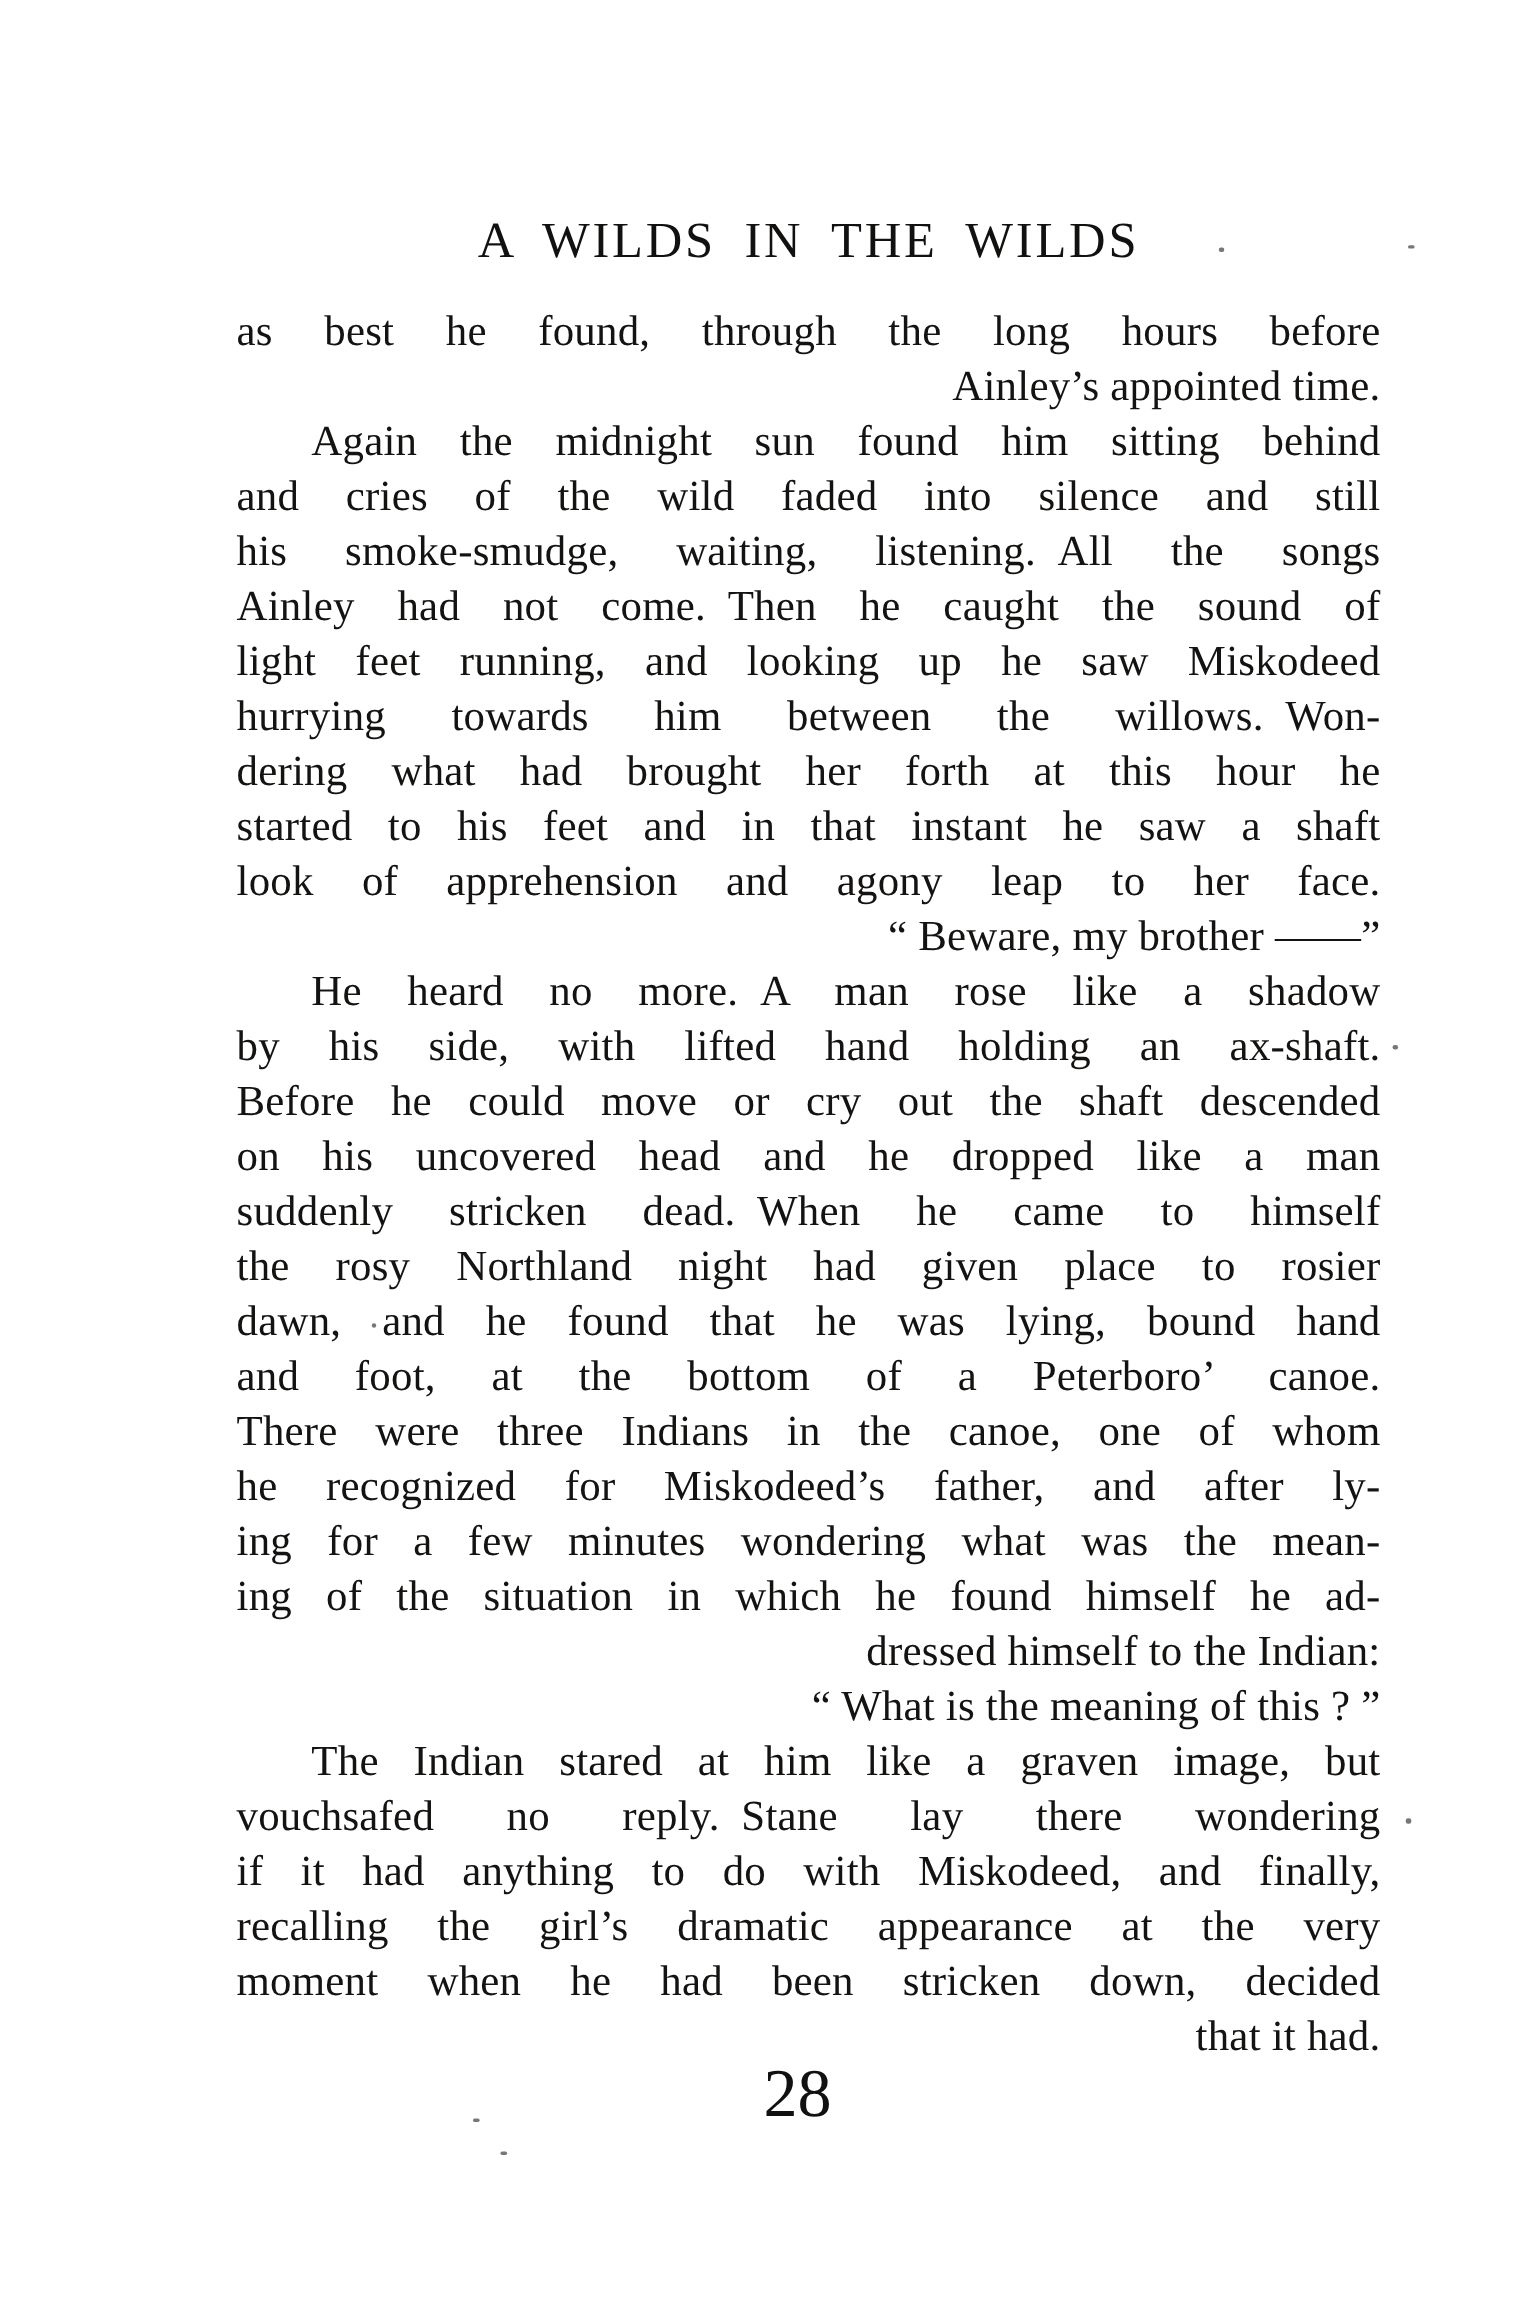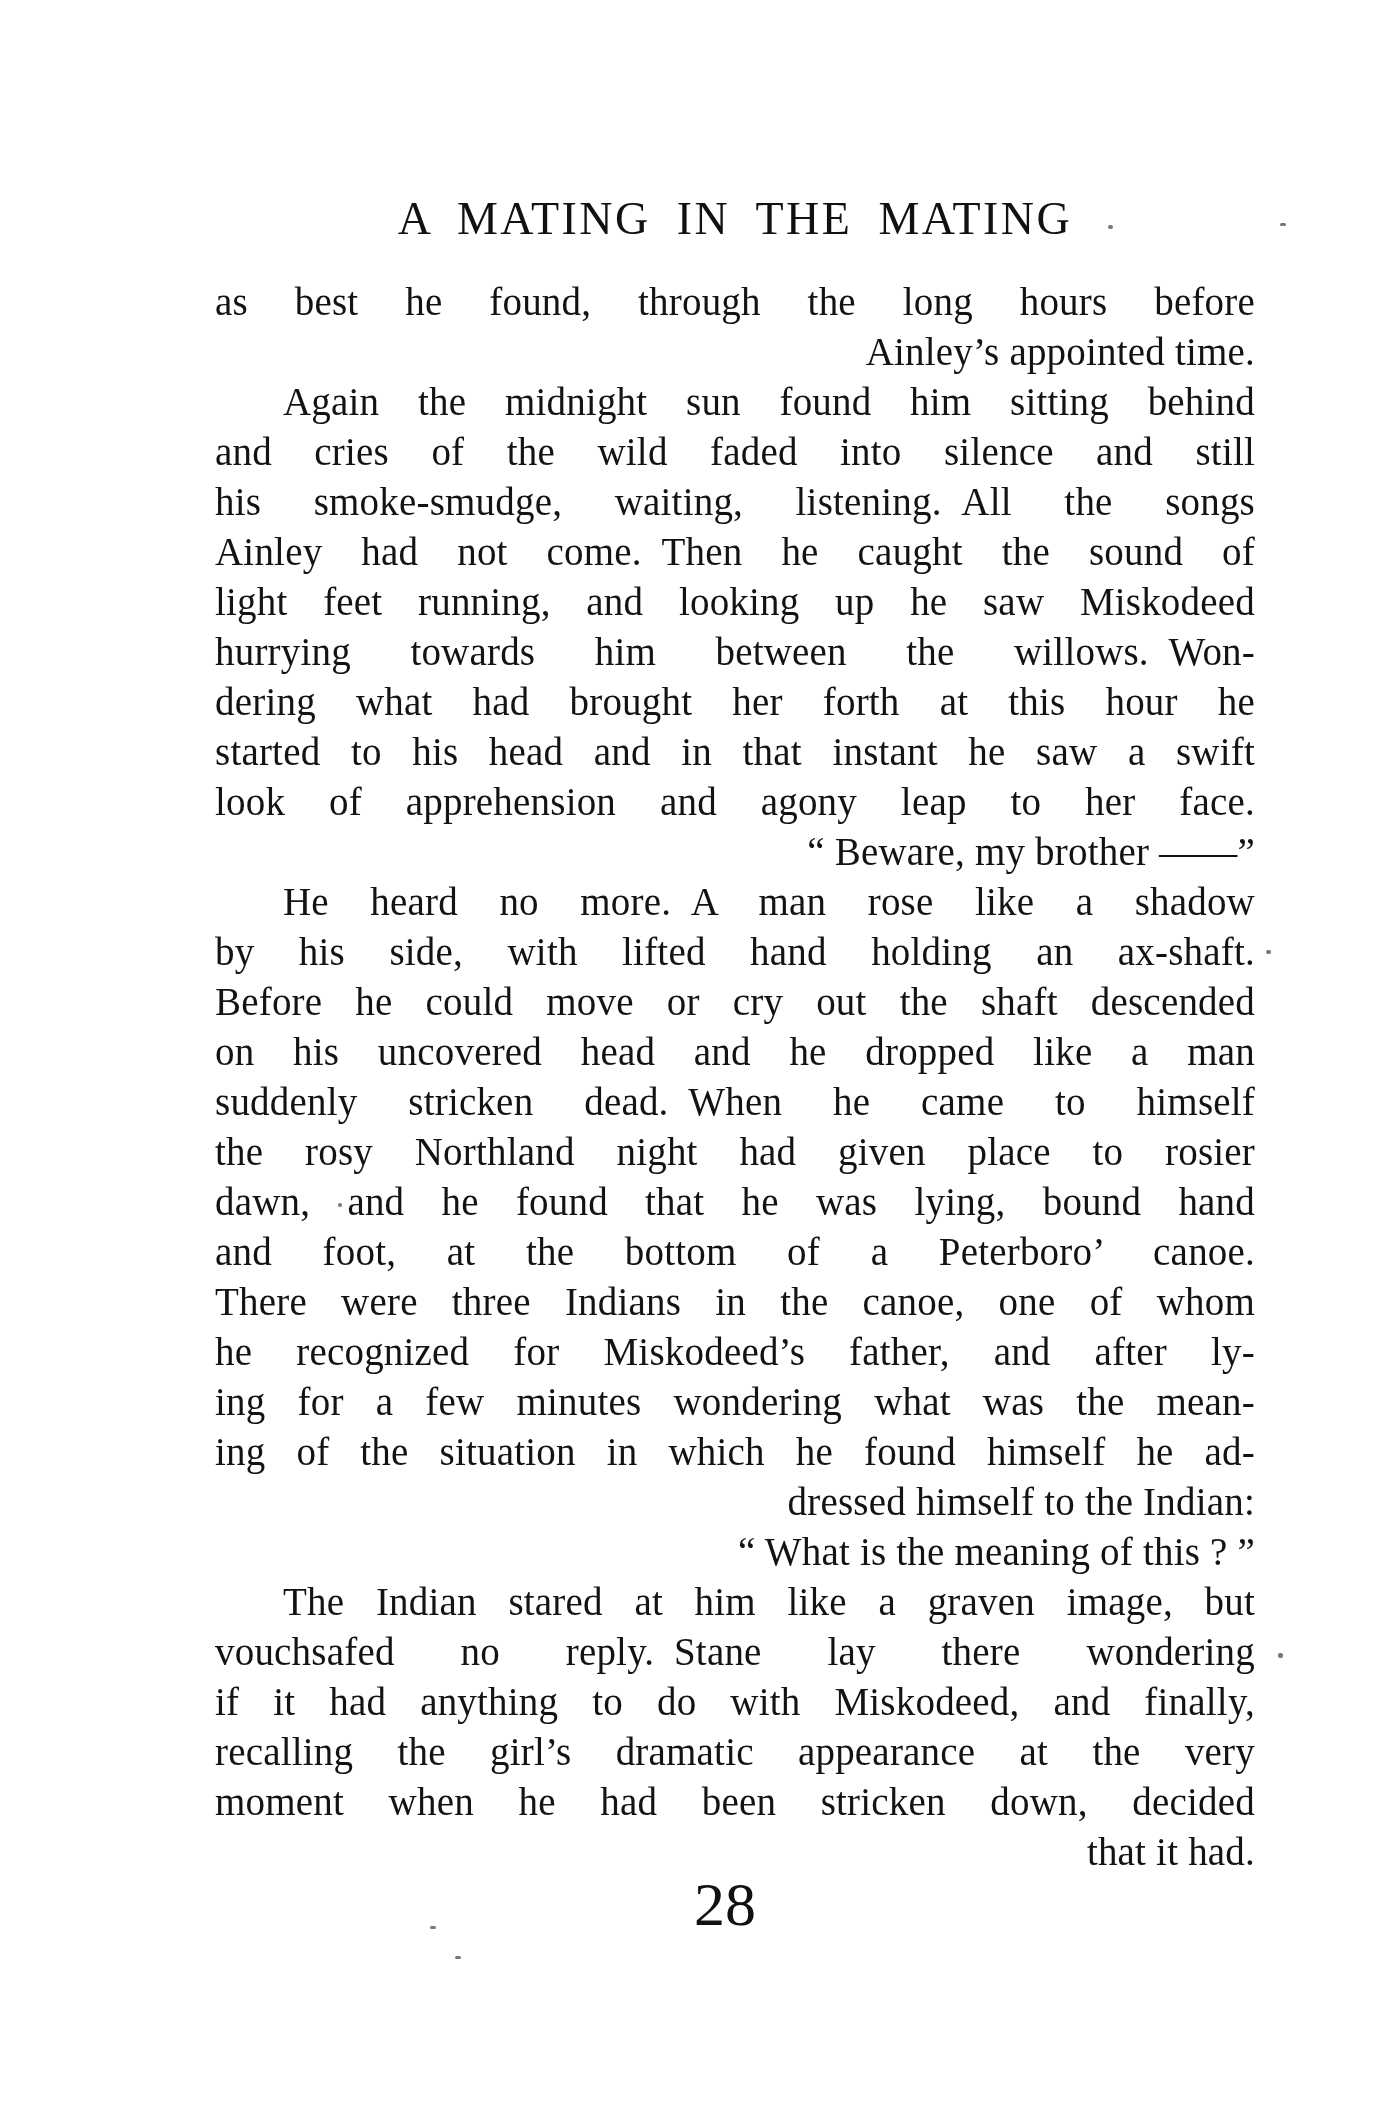--- a/index.html
+++ b/index.html
@@ -64,33 +64,33 @@
     position: absolute;
     background: #4a4a4a;
     border-radius: 2px;
     opacity: 0.75;
   }
 </style>
 </head>
 <body>
 
 <div class="page">
-  <h1 class="title">A MATING IN THE MATING</h1>
+  <h1 class="title">A WILDS IN THE WILDS</h1>
 
   <div class="body-text" id="body-lines">
       <div class="line j">as best he found, through the long hours before</div>
       <div class="line">Ainley’s appointed time.</div>
       <div class="line j ind">Again the midnight sun found him sitting behind</div>
       <div class="line j">and cries of the wild faded into silence and still</div>
       <div class="line j">his smoke-smudge, waiting, listening. All the songs</div>
       <div class="line j">Ainley had not come. Then he caught the sound of</div>
       <div class="line j">light feet running, and looking up he saw Miskodeed</div>
       <div class="line j">hurrying towards him between the willows. Won-</div>
       <div class="line j">dering what had brought her forth at this hour he</div>
-      <div class="line j">started to his head and in that instant he saw a swift</div>
+      <div class="line j">started to his feet and in that instant he saw a shaft</div>
       <div class="line j">look of apprehension and agony leap to her face.</div>
       <div class="line hang">“ Beware, my brother ——”</div>
       <div class="line j ind">He heard no more. A man rose like a shadow</div>
       <div class="line j">by his side, with lifted hand holding an ax-shaft.</div>
       <div class="line j">Before he could move or cry out the shaft descended</div>
       <div class="line j">on his uncovered head and he dropped like a man</div>
       <div class="line j">suddenly stricken dead. When he came to himself</div>
       <div class="line j">the rosy Northland night had given place to rosier</div>
       <div class="line j">dawn, and he found that he was lying, bound hand</div>
       <div class="line j">and foot, at the bottom of a Peterboro’ canoe.</div>

